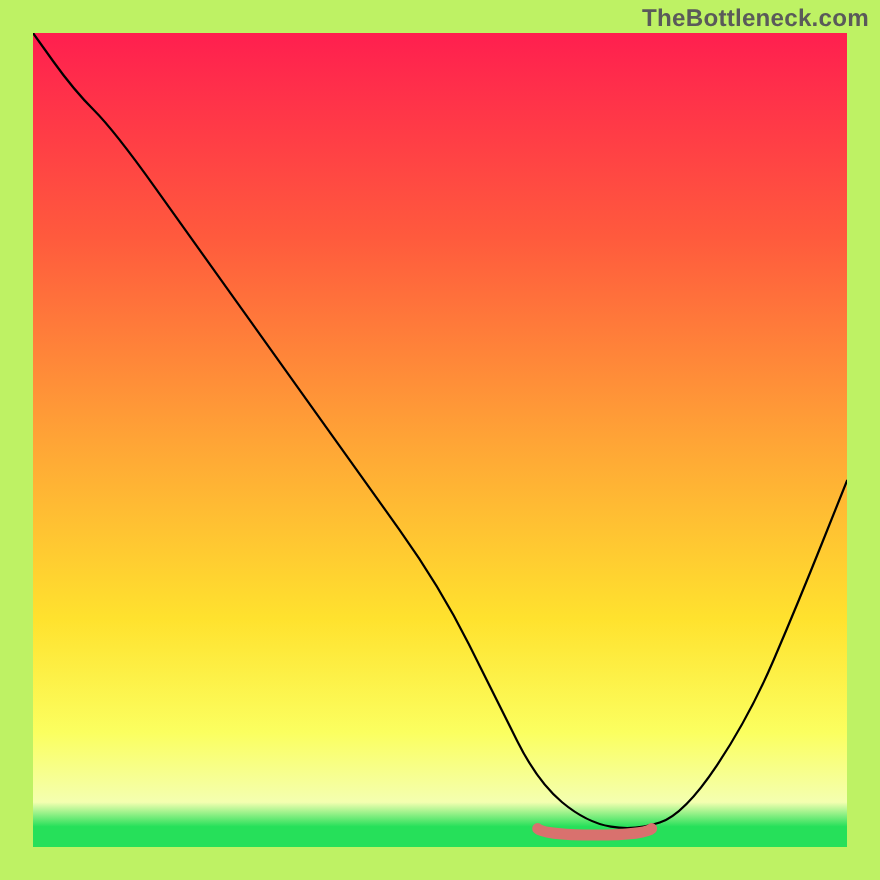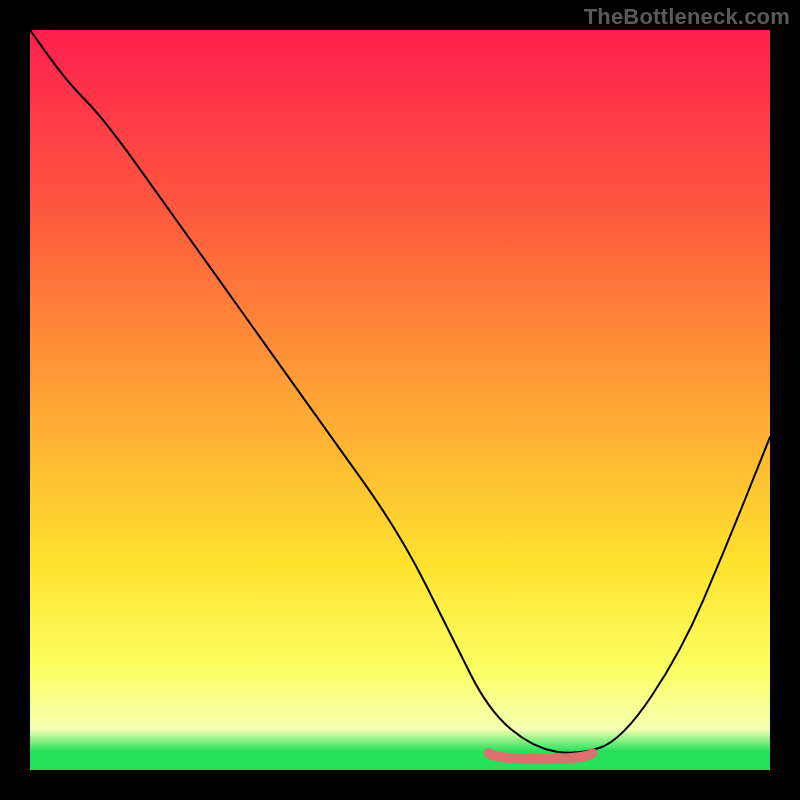--- a/index.html
+++ b/index.html
@@ -7,21 +7,21 @@
     padding: 0;
     width: 800px;
     height: 800px;
     overflow: hidden;
     font-family: Arial, Helvetica, sans-serif;
   }
   .stage {
     position: relative;
     width: 800px;
     height: 800px;
-    background: #000000;
+    background: #bef264;
   }
   .plot-area {
     position: absolute;
     left: 30px;
     top: 30px;
     width: 740px;
     height: 740px;
     
     background: linear-gradient(
       to bottom,

